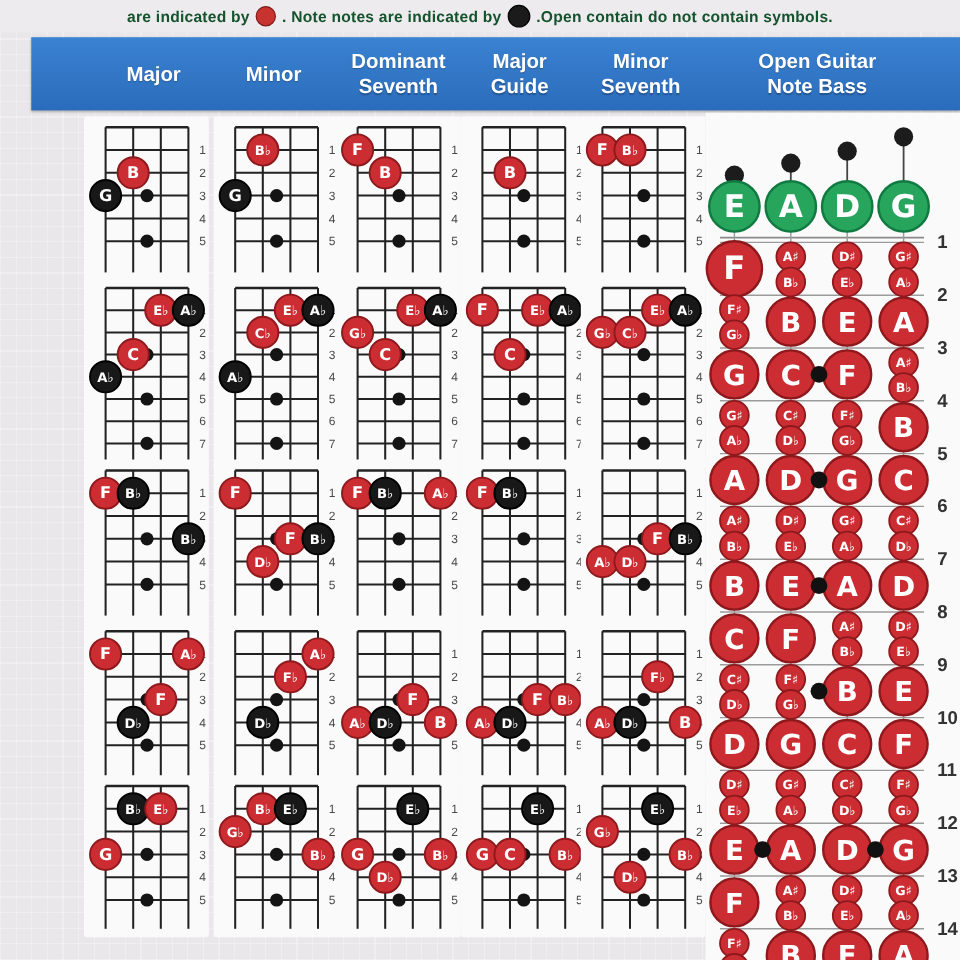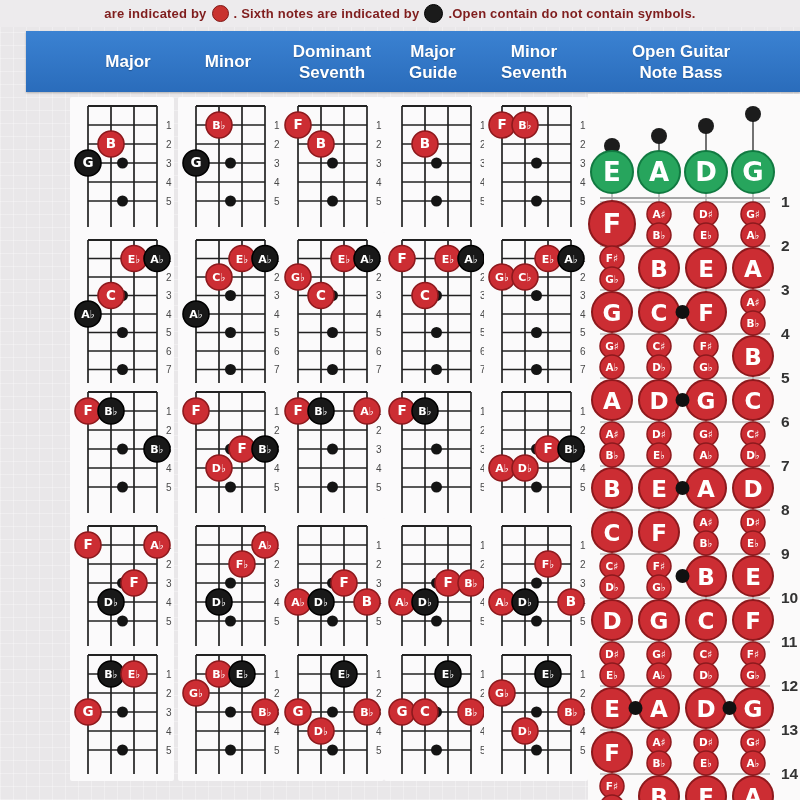--- a/index.html
+++ b/index.html
@@ -7,21 +7,21 @@
     position:relative;width:800px;height:800px;overflow:hidden;
     background-color:#e9e7e9;
     background-image:
       repeating-linear-gradient(0deg, rgba(255,255,255,.30) 0 1px, transparent 1px 13px),
       repeating-linear-gradient(90deg, rgba(255,255,255,.30) 0 1px, transparent 1px 13px);
     font-family:"Liberation Sans",sans-serif;
   }
   .legend{
     position:absolute;top:0;left:0;width:100%;height:27px;
     display:flex;align-items:center;justify-content:center;
-    font-size:13px;font-weight:bold;color:#7f1d1d;letter-spacing:.2px;
+    font-size:13px;font-weight:bold;color:#14532d;letter-spacing:.2px;
     background:#edebed;
   }
   .legend .dot{display:inline-block;border-radius:50%;margin:0 5px;}
   .legend .dot.red{width:15px;height:15px;background:#c9332f;border:1px solid #7e1a18;}
   .legend .dot.black{width:17px;height:17px;background:#1b1b1b;border:1px solid #000;}
   .band{
     position:absolute;left:26px;right:0;top:31px;height:61px;
     background:linear-gradient(#3b82d2,#2a6cbb);
     box-shadow:0 1px 2px rgba(0,0,0,.25);
   }
@@ -39,21 +39,21 @@
   svg.canvas{position:absolute;left:0;top:0;}
 </style>
 </head>
 <body>
 
 <div class="page">
 
   <div class="legend">
     <span>are indicated by</span>
     <span class="dot red"></span>
-    <span>. Sixth notes are indicated by</span>
+    <span>. Note notes are indicated by</span>
     <span class="dot black"></span>
     <span>.Open contain do not contain symbols.</span>
   </div>
 
   <div class="band" id="band">
       <div class="hcol" style="left: 102px;">
         <div>Major</div>
       </div>
       <div class="hcol" style="left: 202px;">
         <div>Minor</div>

